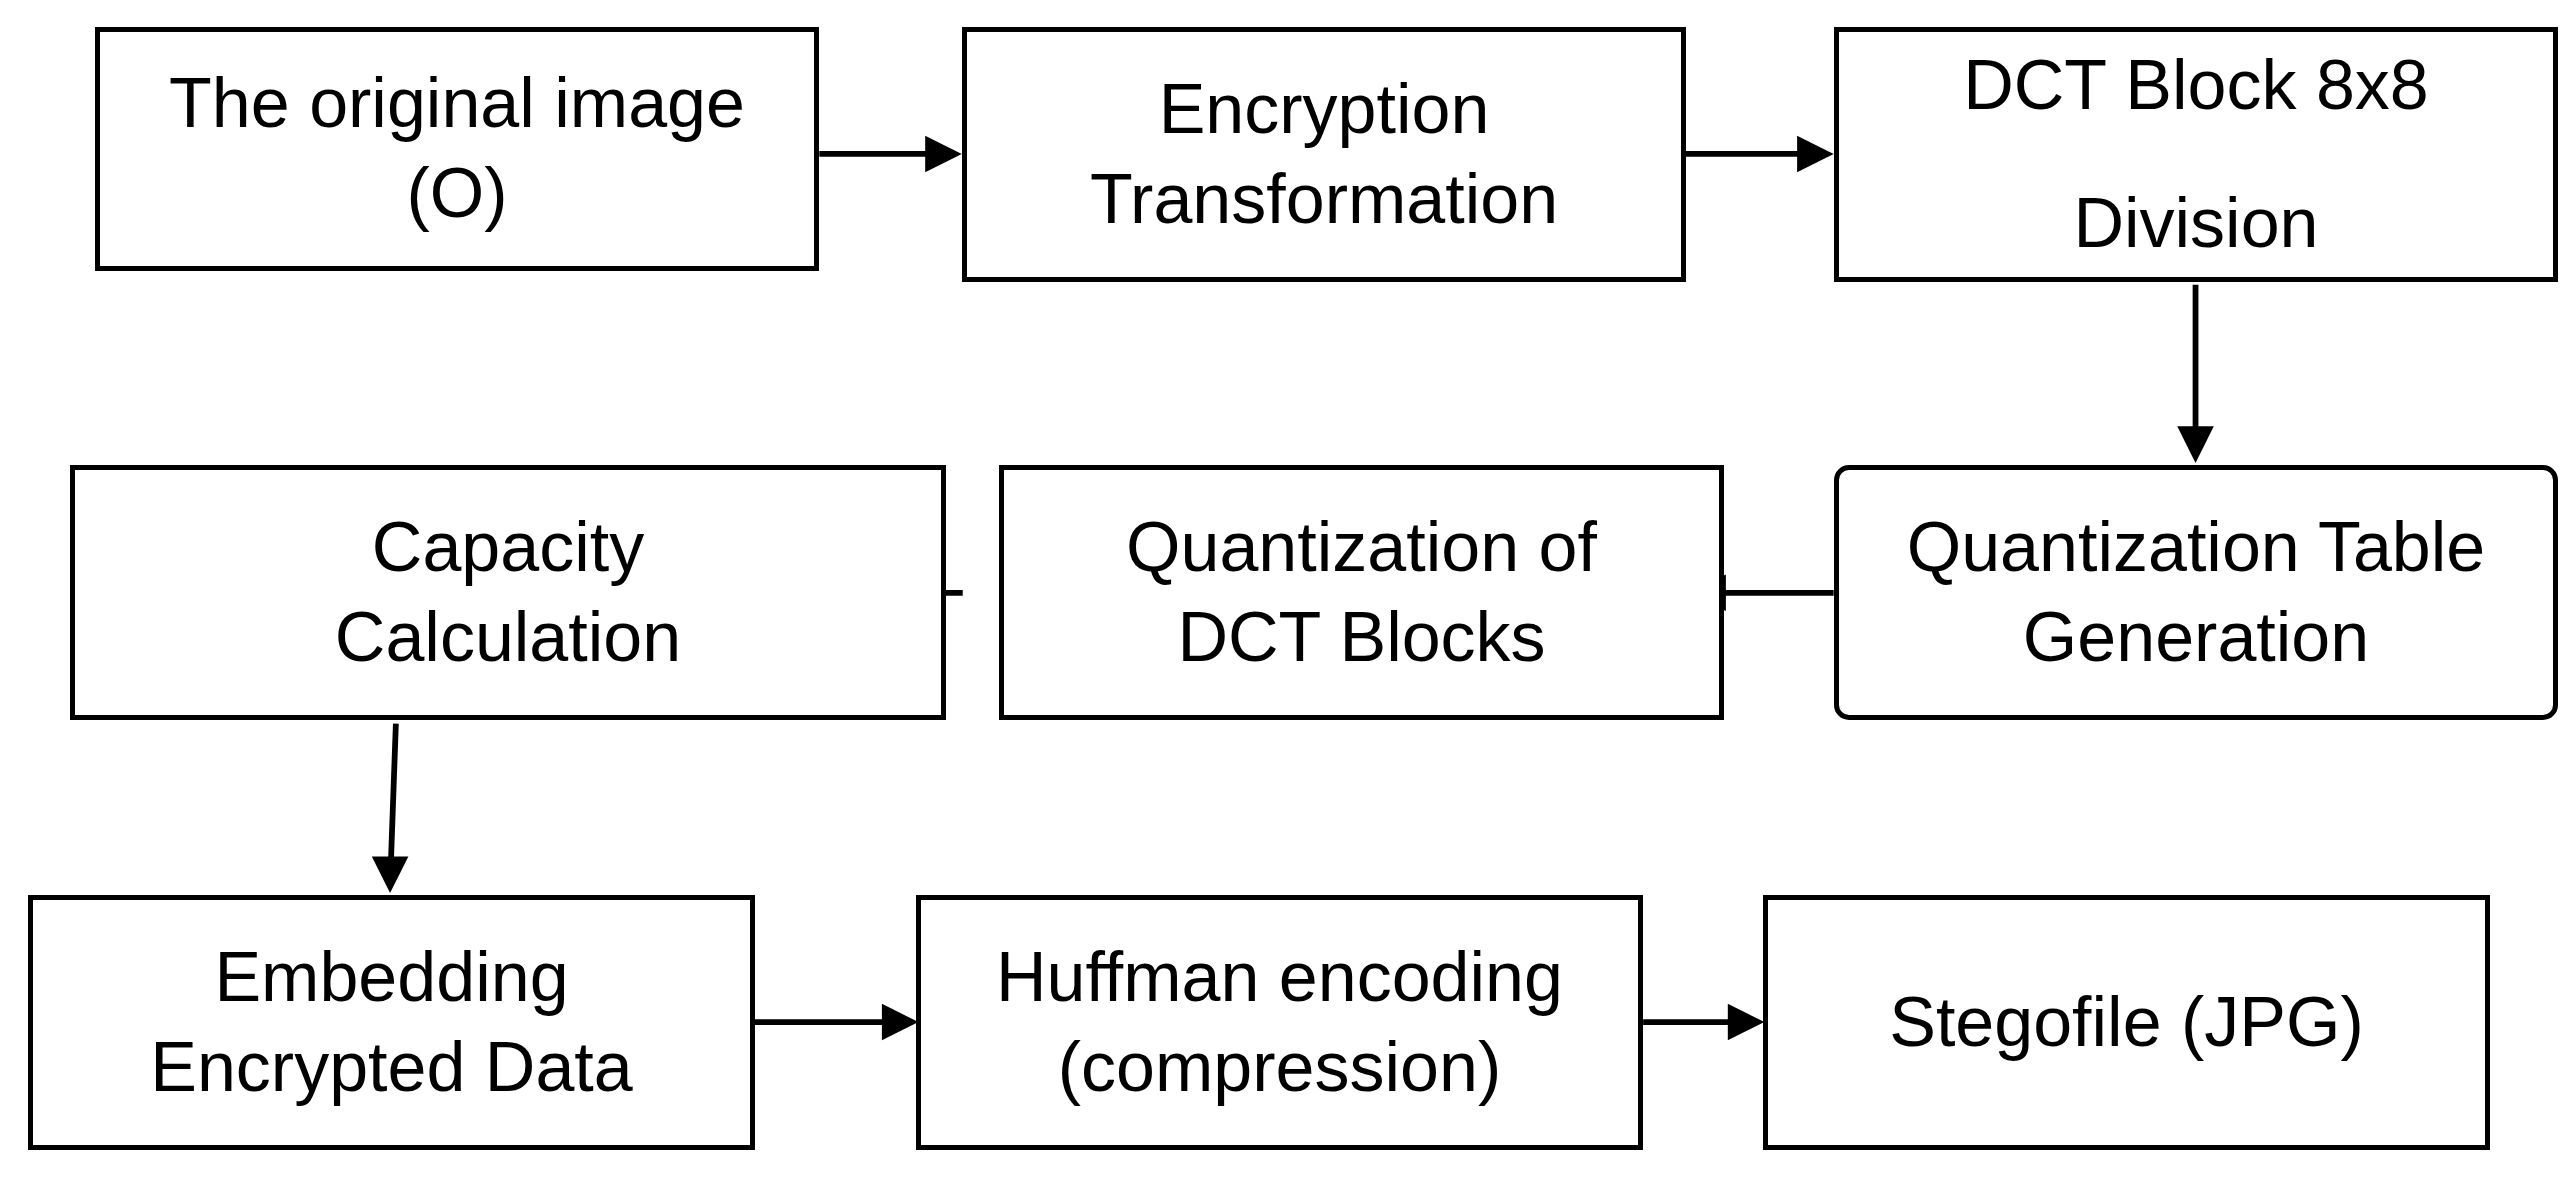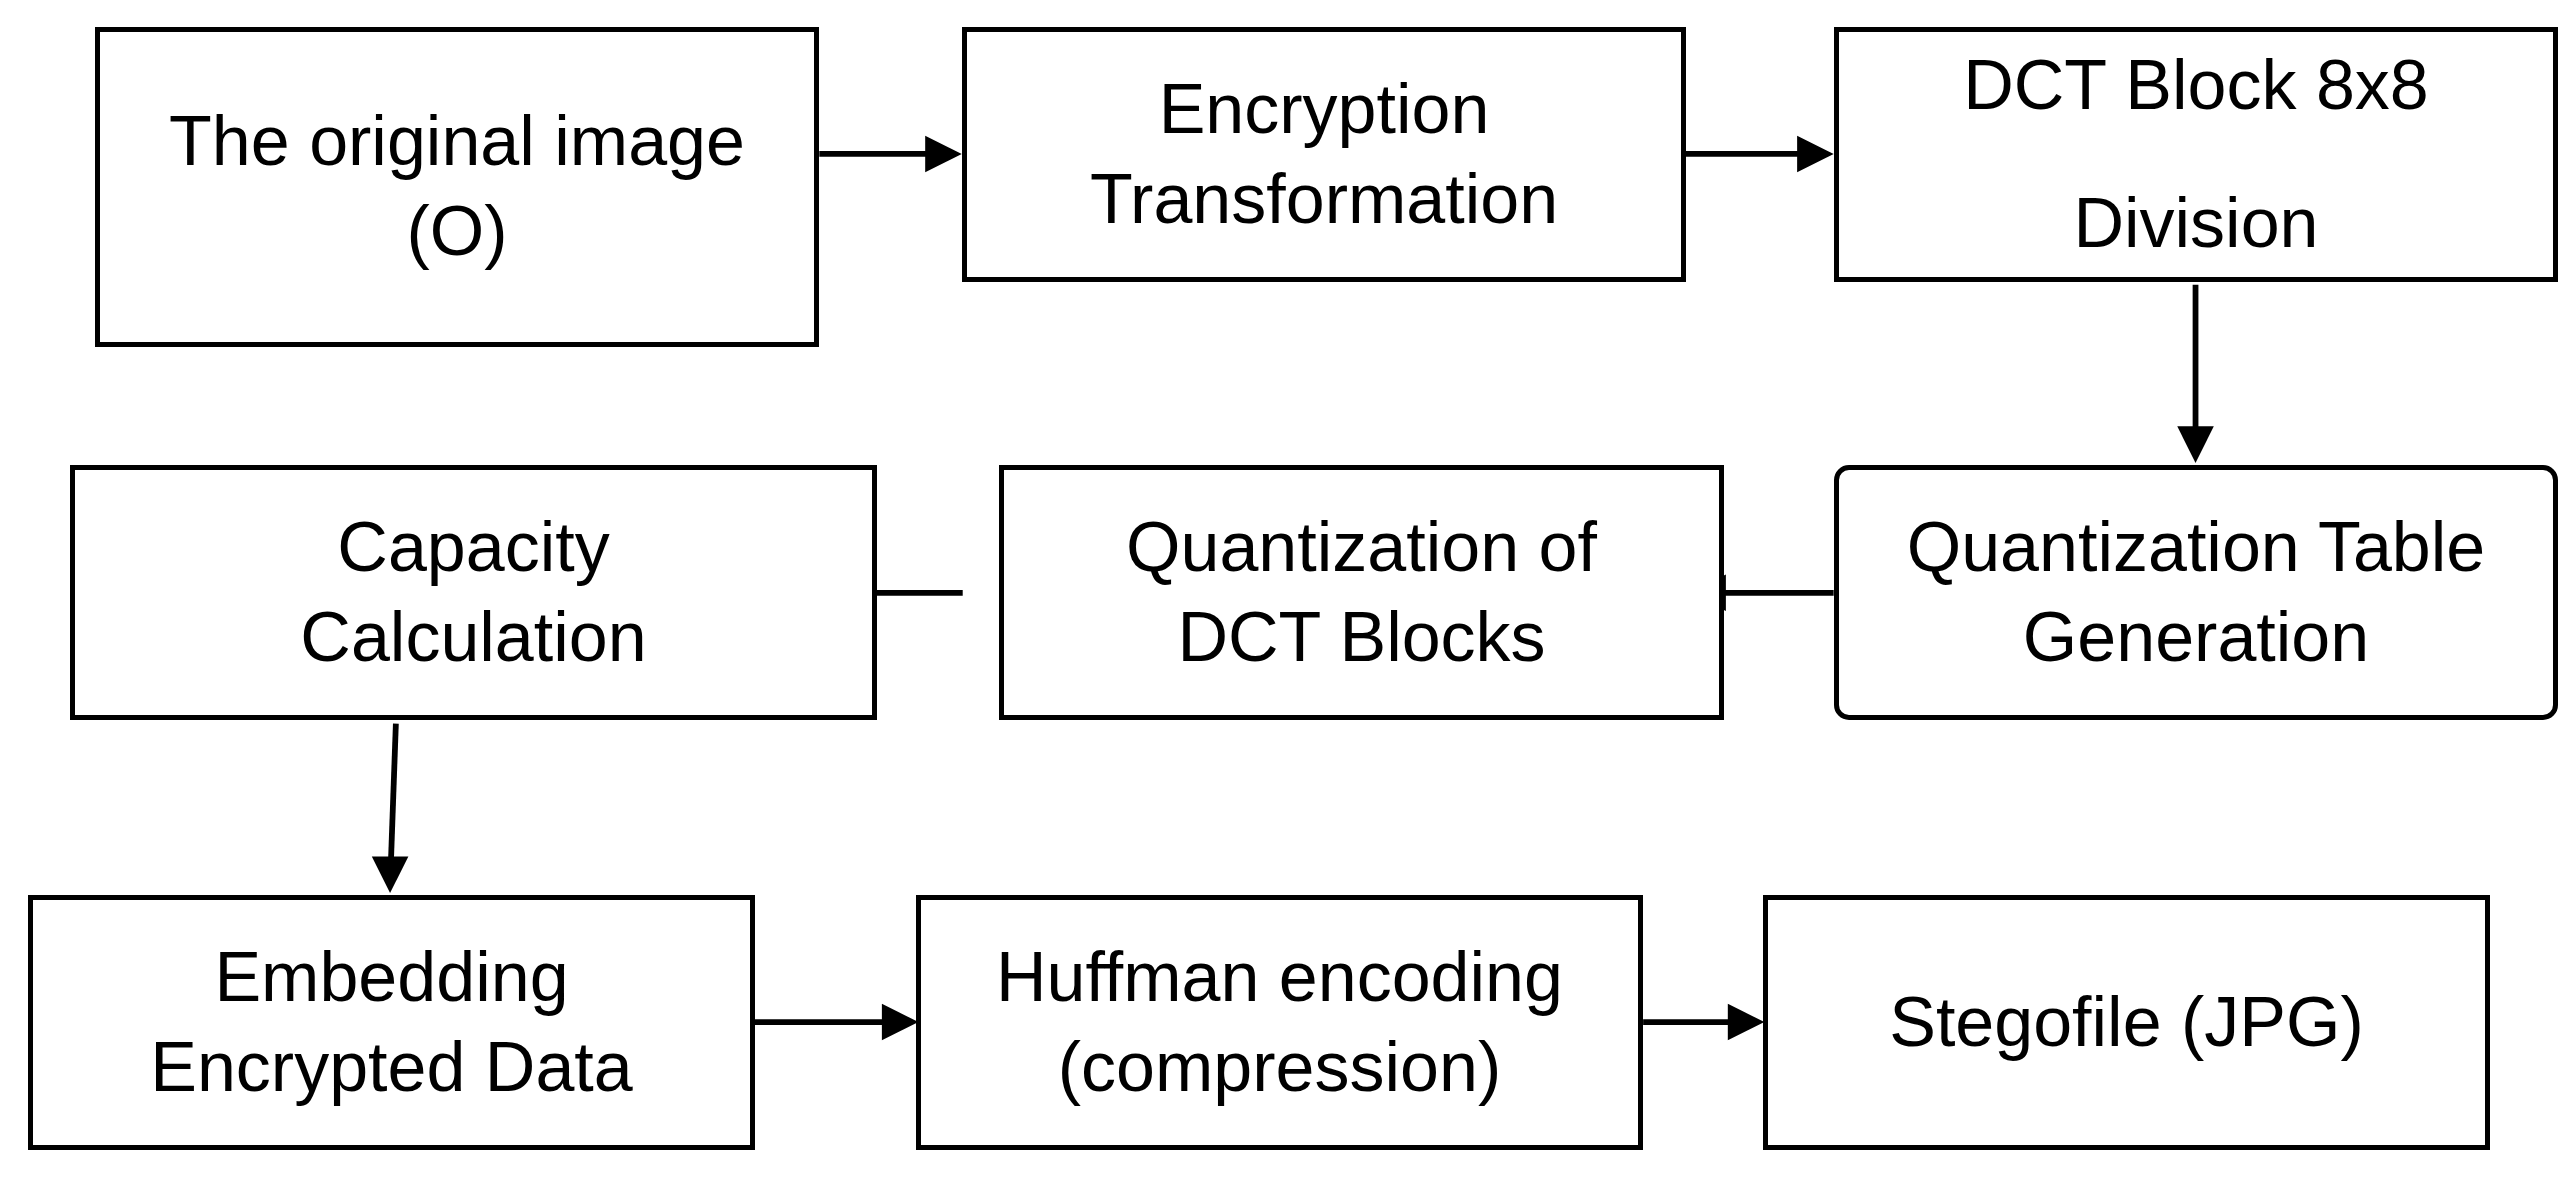--- a/index.html
+++ b/index.html
@@ -75,34 +75,34 @@
     <g>
       <line x1="784" y1="1062" x2="918" y2="1062"></line>
       <polygon points="954,1062 916,1043 916,1081"></polygon>
     </g>
     <g>
       <line x1="1707" y1="1062" x2="1797" y2="1062"></line>
       <polygon points="1833,1062 1795,1043 1795,1081"></polygon>
     </g>
   </svg>
 
-  <div class="box" style="left:95px;  top:27px; width:724px; height:320px;">
+  <div class="box" style="left:95px;  top:27px; width:724px; height:244px;">
     <span class="line">The original image</span>
     <span class="line">(O)</span>
   </div>
   <div class="box" style="left:962px; top:27px; width:724px; height:255px;">
     <span class="line">Encryption</span>
     <span class="line">Transformation</span>
   </div>
   <div class="box" style="left:1834px;top:27px; width:724px; height:255px;gap:48px;">
     <span class="line">DCT Block 8x8</span>
     <span class="line">Division</span>
   </div>
 
-  <div class="box" style="left:70px;  top:465px; width:807px; height:255px;">
+  <div class="box" style="left:70px;  top:465px; width:876px; height:255px;">
     <span class="line">Capacity</span>
     <span class="line">Calculation</span>
   </div>
   <div class="box" style="left:963px;top:465px; width:725px; height:255px;margin-left:36px;">
     <span class="line">Quantization of</span>
     <span class="line">DCT Blocks</span>
   </div>
   <div class="box" style="left:1834px;top:465px; width:724px; height:255px;border-radius:15px;">
     <span class="line">Quantization Table</span>
     <span class="line">Generation</span>

